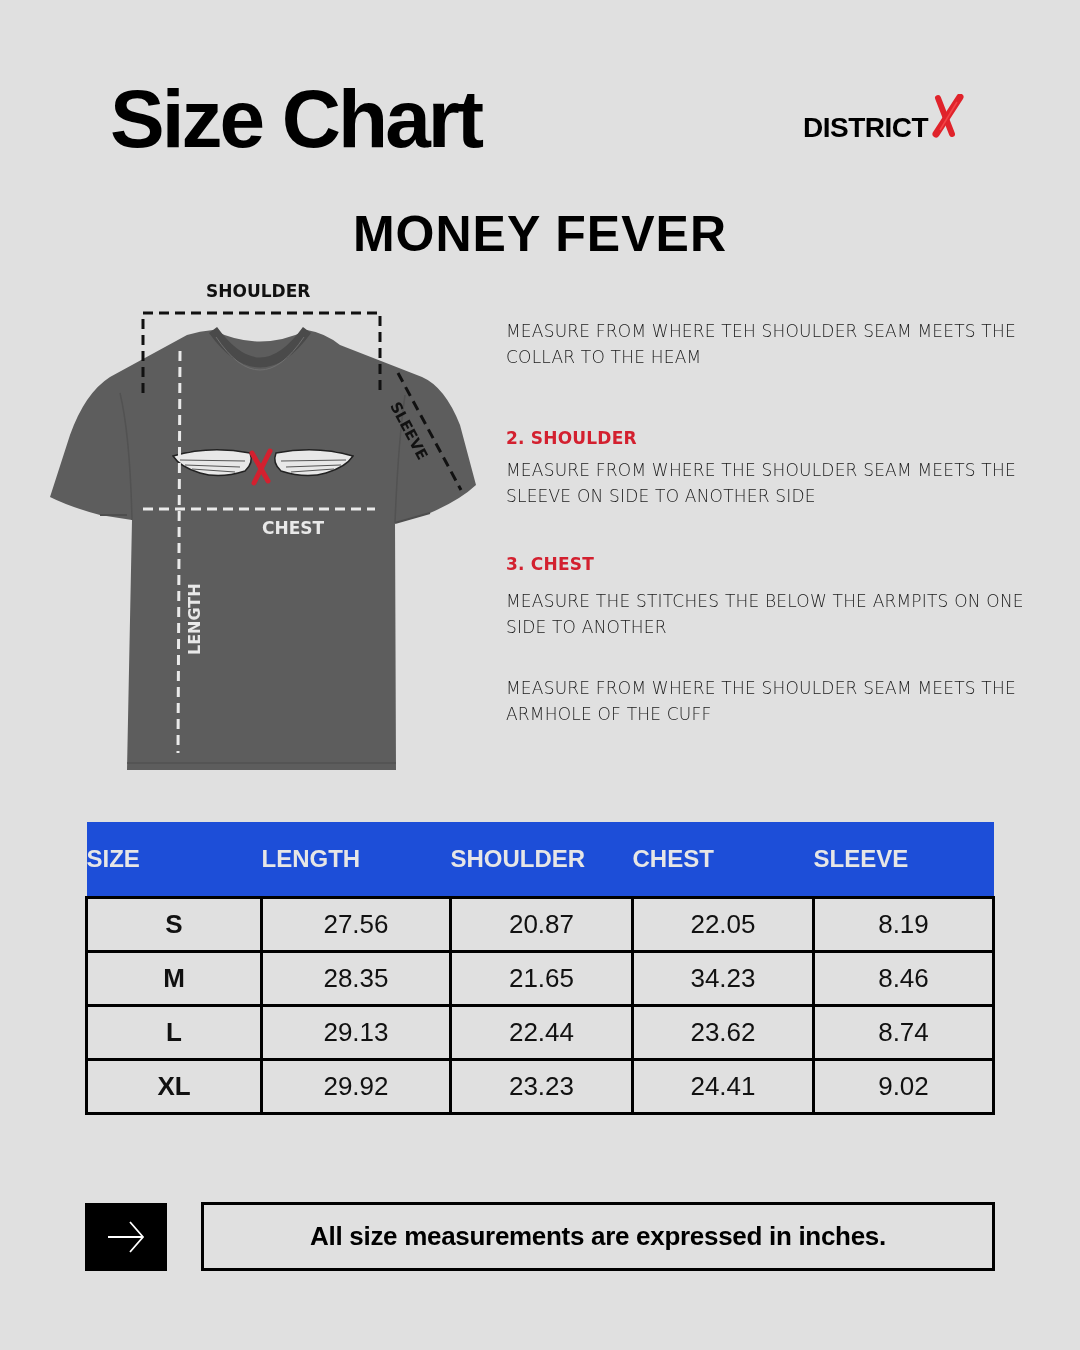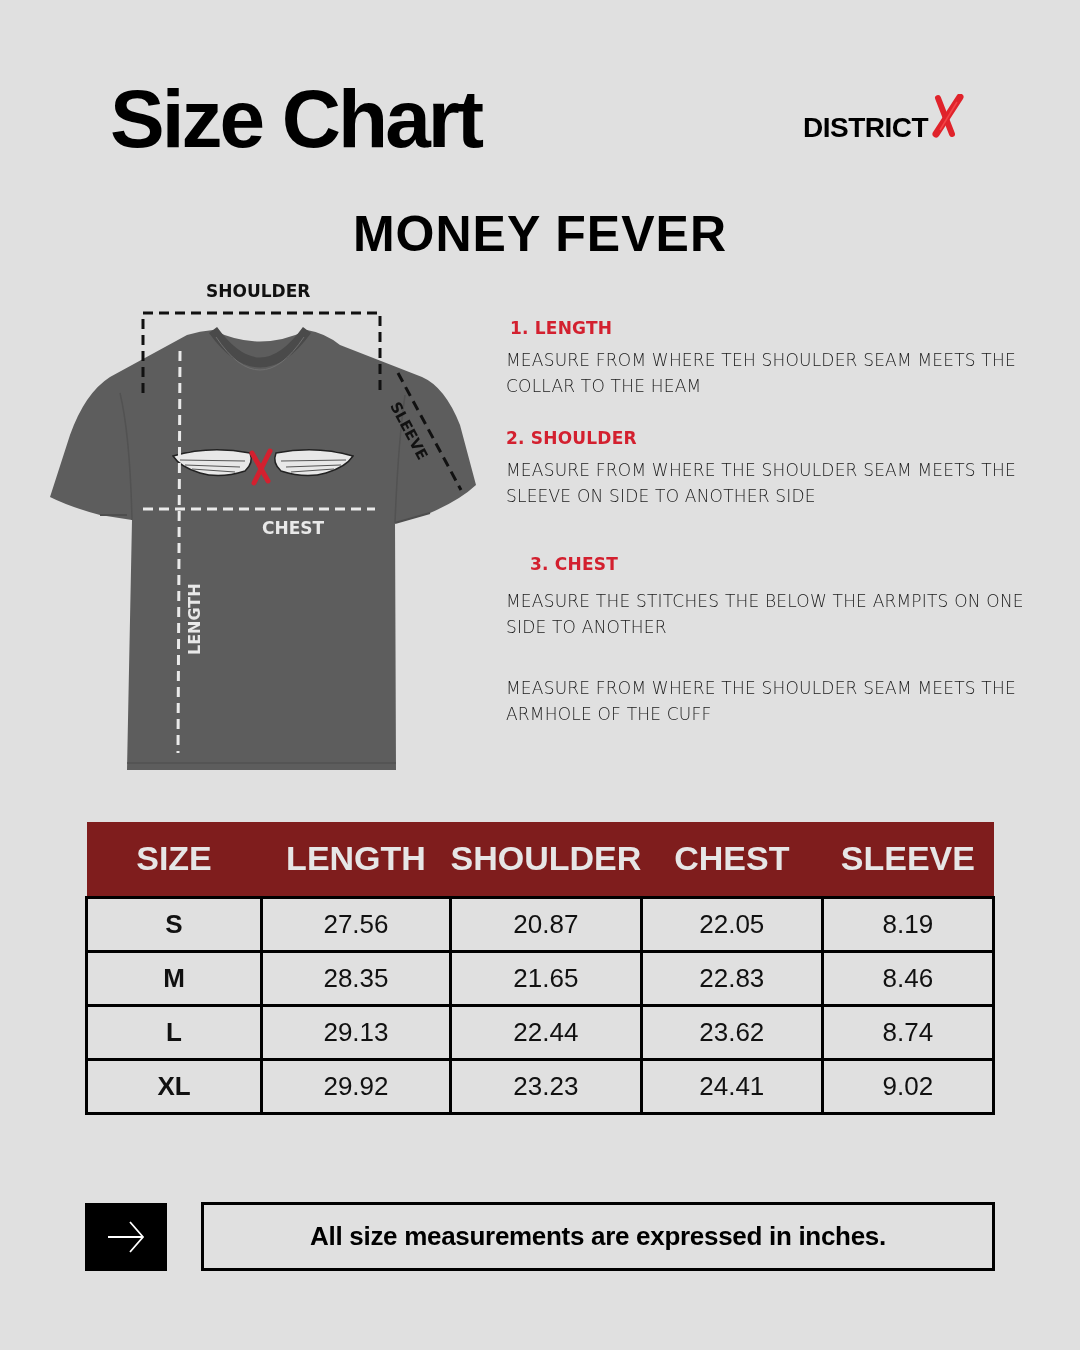--- a/index.html
+++ b/index.html
@@ -19,21 +19,21 @@
   .lbl-sleeve { left: 362px; top: 124px; font-size: 15px; color: #111; transform: rotate(62deg); transform-origin: left top; }
   .lbl-chest { left: 222px; top: 243px; font-size: 17px; color: #e8e8e8; }
   .lbl-length { left: 145px; top: 380px; font-size: 16px; color: #e8e8e8; transform: rotate(-90deg); transform-origin: left top; }
 
   .steps { position: absolute; left: 506px; top: 318px; width: 545px; }
   .step { position: absolute; left: 0; width: 545px; }
   .step-title { color: #d3202f; font-size: 17px; font-weight: 700; font-family: "DejaVu Sans", sans-serif; margin-bottom: 9px; letter-spacing: 0.2px; }
   .step-desc { font-size: 17px; line-height: 26px; color: #1a1a1a; font-family: "DejaVu Sans", sans-serif; font-weight: 300; letter-spacing: 0.2px; }
 
   table.sizes { position: absolute; left: 85px; top: 822px; width: 910px; border-collapse: collapse; }
-  table.sizes th { background: #7f1d1d; color: #e6e6e6; font-size: 34px; font-weight: 700; height: 75px; text-align: center; }
+  table.sizes th { background: #1d4ed8; color: #e6e6e6; font-size: 24px; font-weight: 700; height: 75px; text-align: left; }
   table.sizes td { border: 3px solid #000; height: 54px; text-align: center; font-size: 26px; color: #111; }
   table.sizes td.size { font-weight: 700; }
   table.sizes tr td:first-child { border-left: 3px solid #000; }
 
   .arrow-btn { position: absolute; left: 85px; top: 1203px; width: 82px; height: 68px; background: #000; display: flex; align-items: center; justify-content: center; }
   .note { position: absolute; left: 201px; top: 1202px; width: 794px; height: 69px; border: 3px solid #000; display: flex; align-items: center; justify-content: center; font-size: 26px; font-weight: 700; letter-spacing: -0.3px; }
 </style>
 </head>
 <body>
 
@@ -84,29 +84,28 @@
     <path d="M140 76 L138 478" fill="none" stroke="#eaeaea" stroke-width="3" stroke-dasharray="10 6"></path>
   </svg>
   <span class="lbl lbl-shoulder">SHOULDER</span>
   <span class="lbl lbl-sleeve">SLEEVE</span>
   <span class="lbl lbl-chest">CHEST</span>
   <span class="lbl lbl-length">LENGTH</span>
 </div>
 
 <div class="steps">
   <div class="step" style="top:0px;">
-    <div class="step-title" style="padding-left:4px;">1. LENGTH</div>
     <div class="step-desc">MEASURE FROM WHERE TEH SHOULDER SEAM MEETS THE COLLAR TO THE HEAM</div>
   </div>
   <div class="step" style="top:110px;">
     <div class="step-title">2. SHOULDER</div>
     <div class="step-desc">MEASURE FROM WHERE THE SHOULDER SEAM MEETS THE SLEEVE ON SIDE TO ANOTHER SIDE</div>
   </div>
   <div class="step" style="top:236px;">
-    <div class="step-title" style="margin-bottom:14px;margin-left:24px;">3. CHEST</div>
+    <div class="step-title" style="margin-bottom:14px;">3. CHEST</div>
     <div class="step-desc">MEASURE THE STITCHES THE BELOW THE ARMPITS  ON ONE SIDE TO ANOTHER</div>
   </div>
   <div class="step" style="top:357px;">
     <div class="step-desc">MEASURE FROM WHERE THE SHOULDER SEAM MEETS THE ARMHOLE OF THE CUFF</div>
   </div>
 </div>
 
 <table class="sizes">
   <thead>
     <tr>
@@ -122,21 +121,21 @@
       <td class="size" style="width:175px;">S</td>
       <td style="width:189px;">27.56</td>
       <td style="width:182px;margin-left:48px;">20.87</td>
       <td style="width:181px;">22.05</td>
       <td>8.19</td>
     </tr>
     <tr>
       <td class="size">M</td>
       <td>28.35</td>
       <td>21.65</td>
-      <td>22.83</td>
+      <td>34.23</td>
       <td>8.46</td>
     </tr>
     <tr>
       <td class="size">L</td>
       <td>29.13</td>
       <td>22.44</td>
       <td>23.62</td>
       <td>8.74</td>
     </tr>
     <tr>

